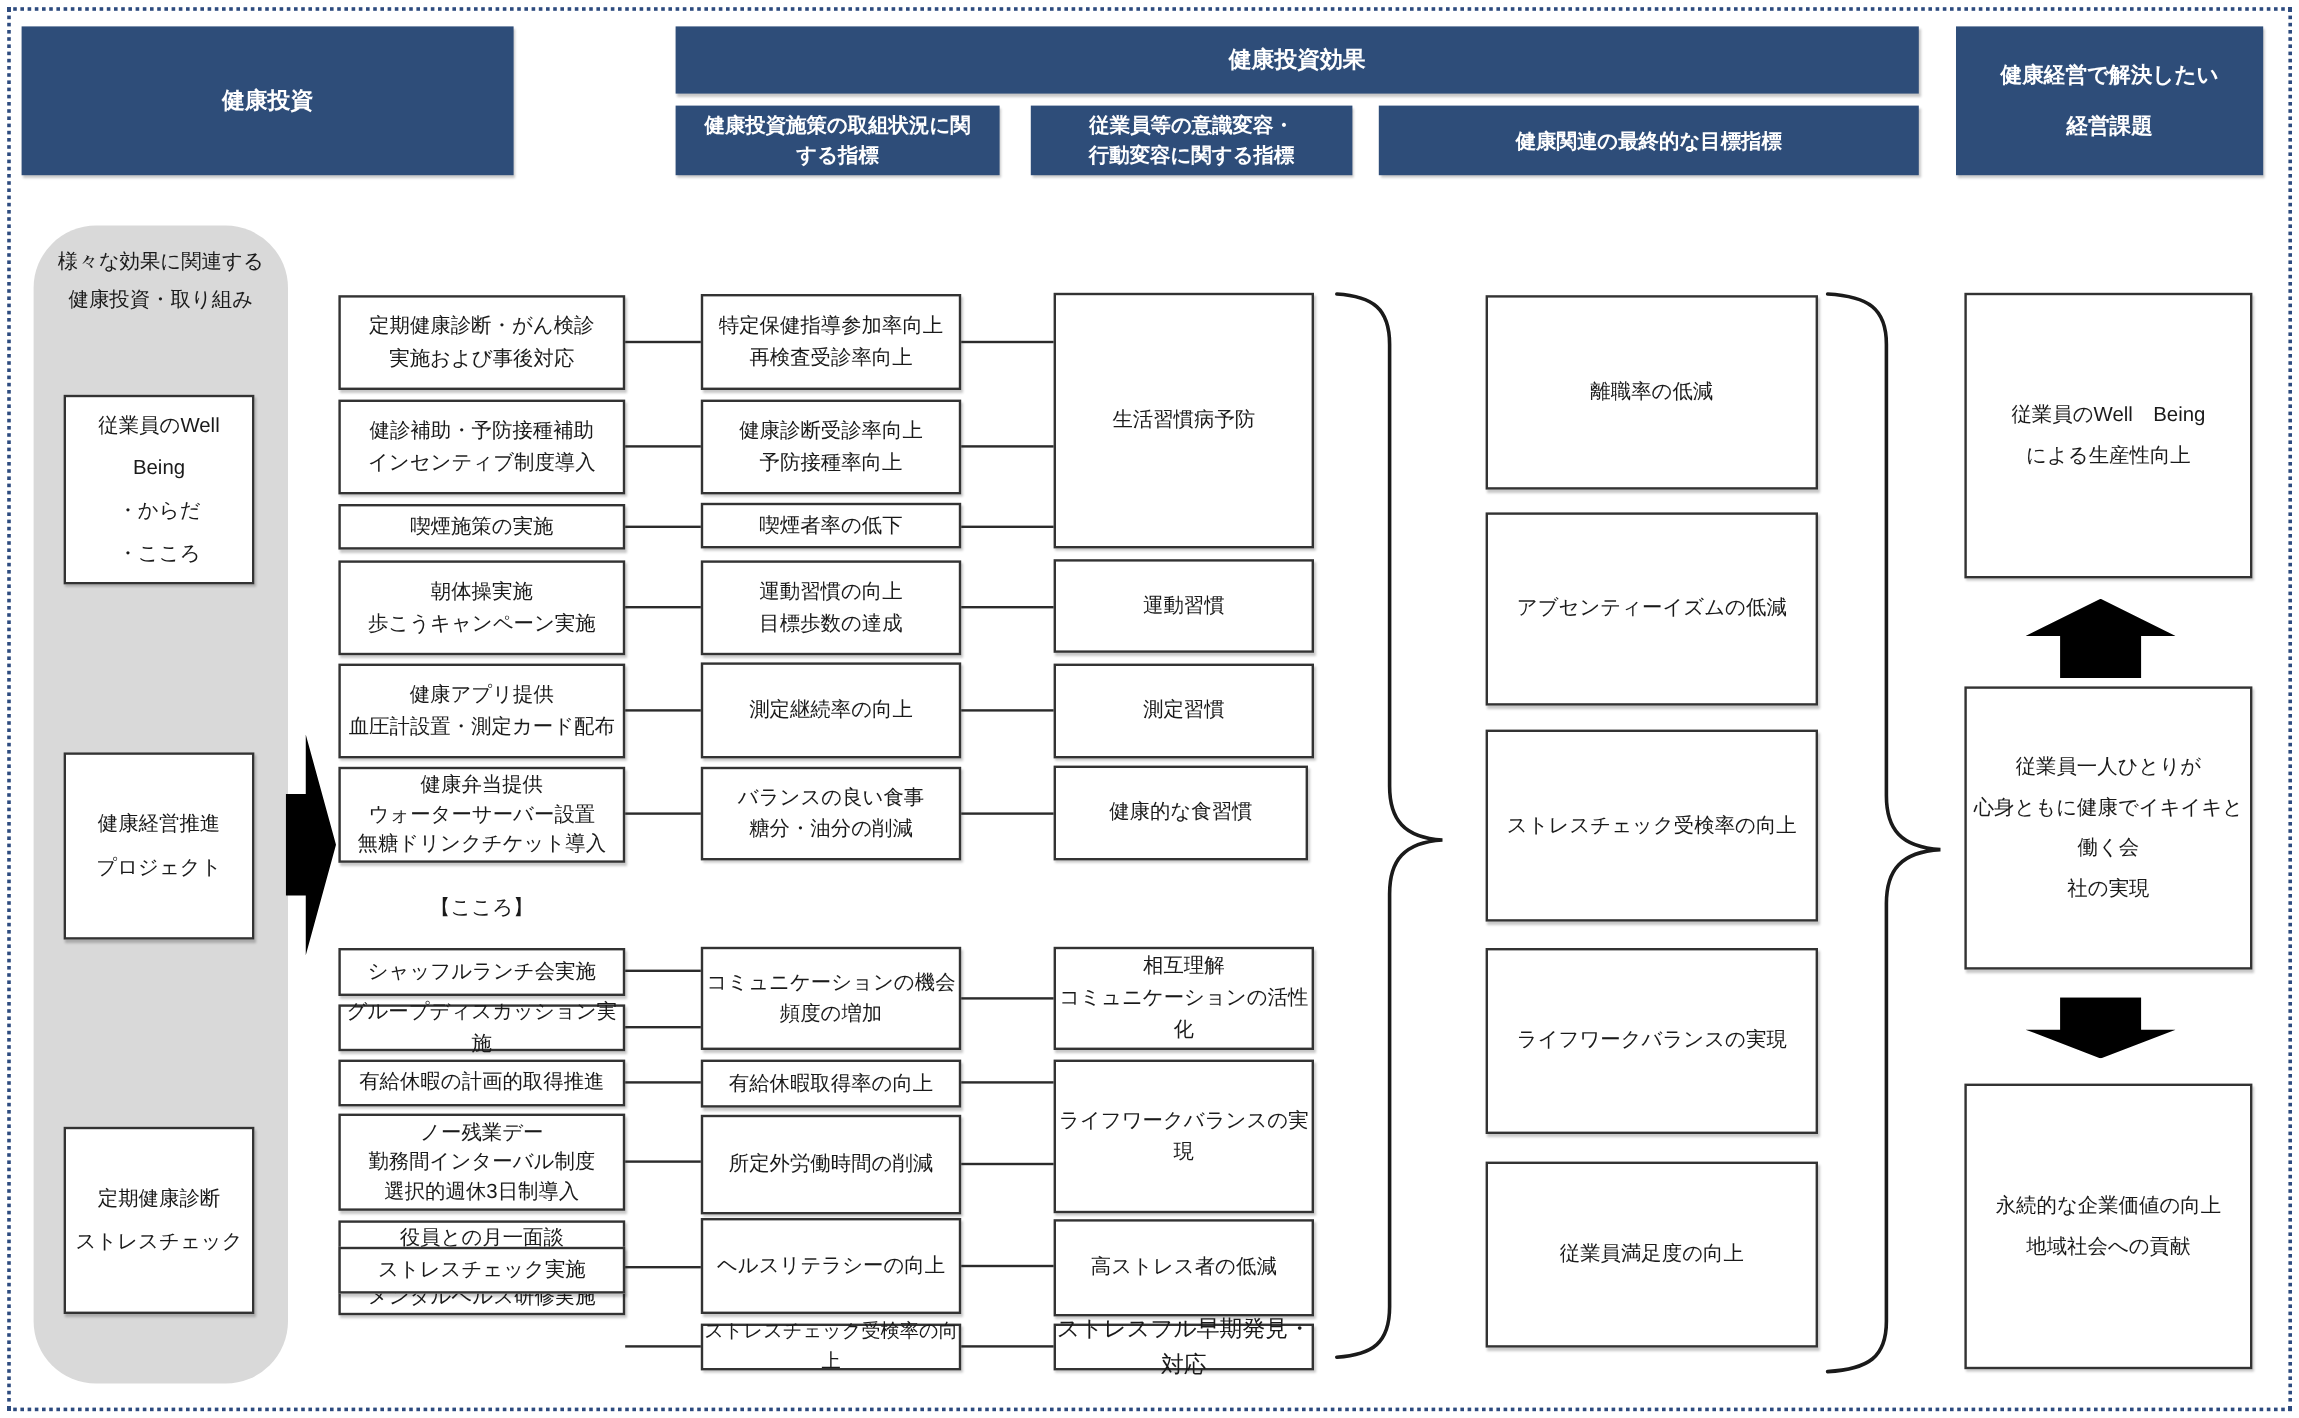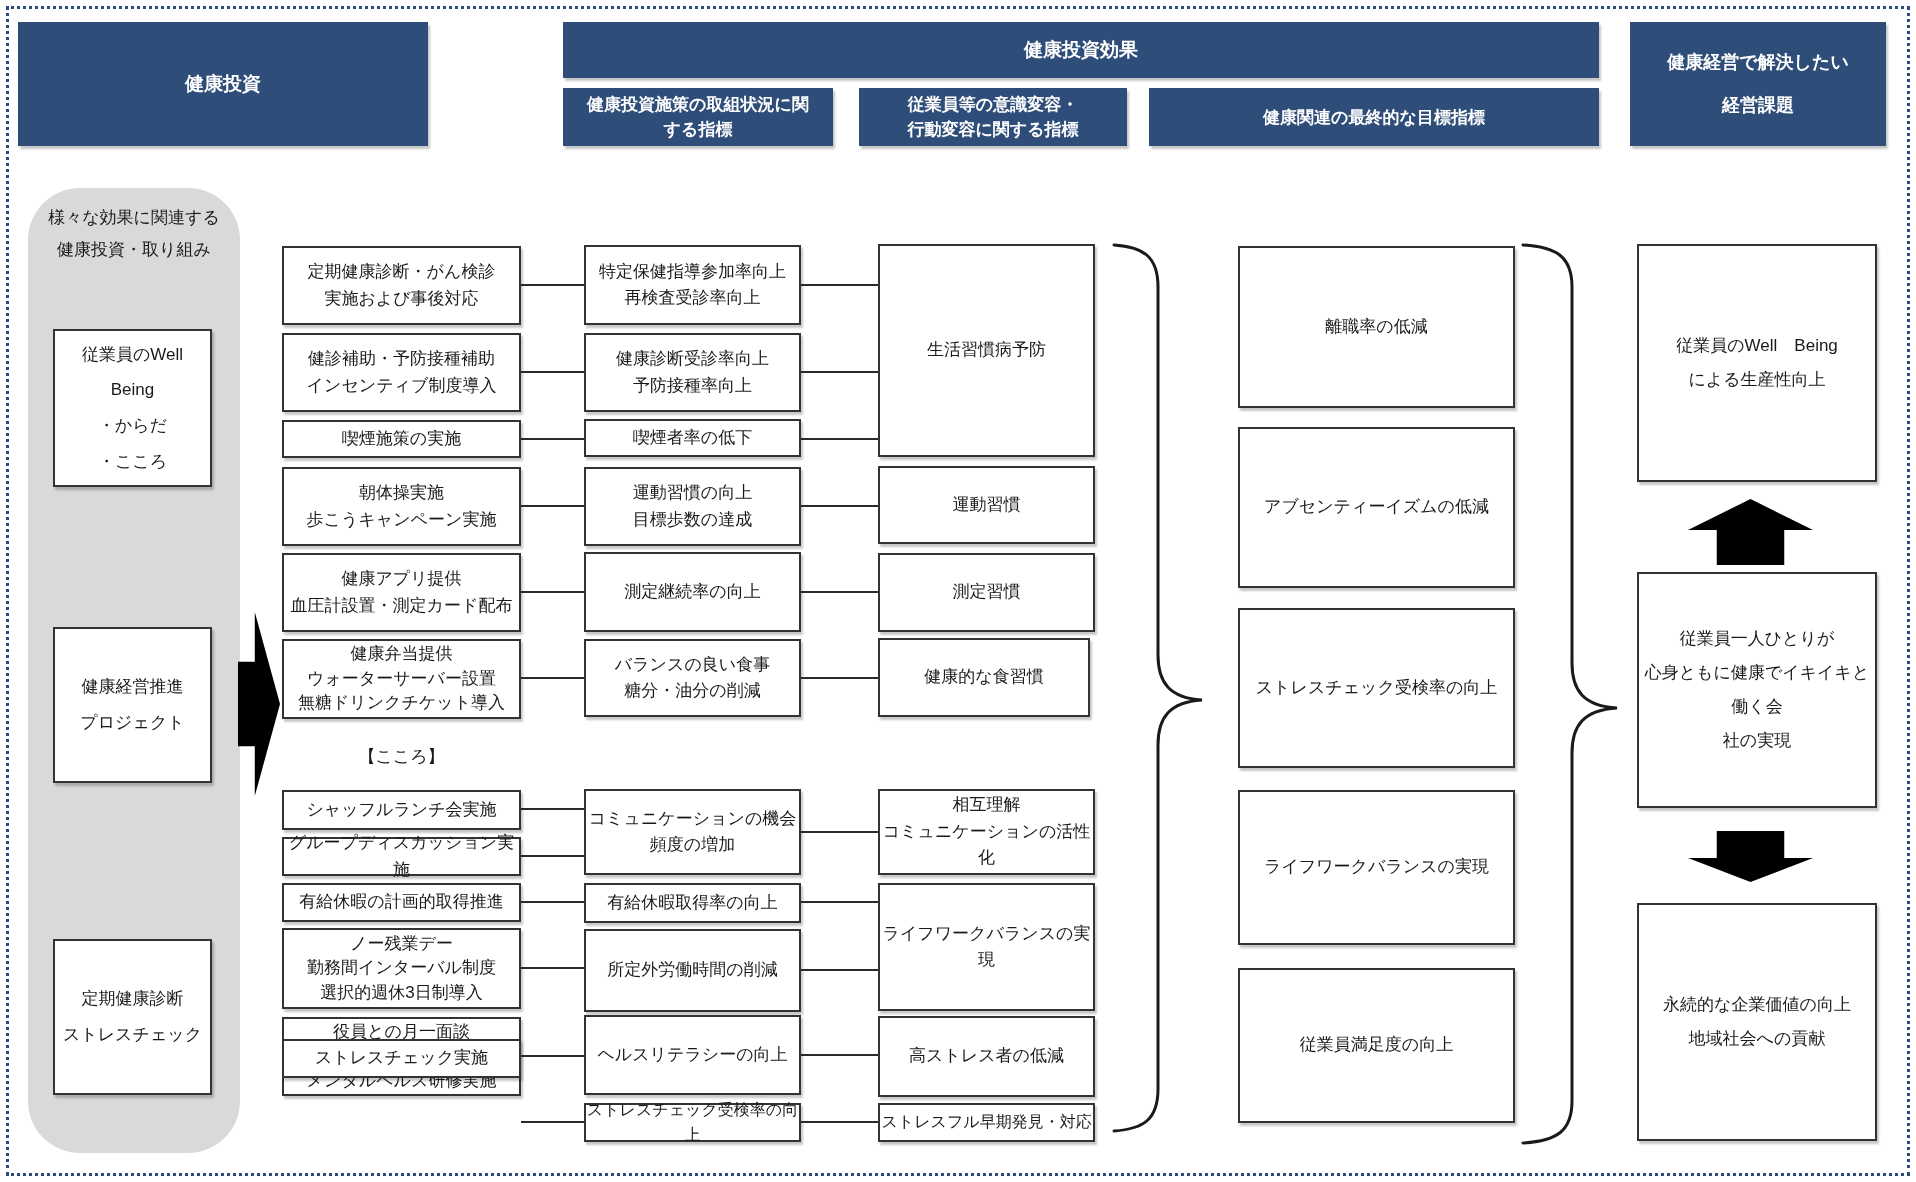--- a/index.html
+++ b/index.html
@@ -115,21 +115,21 @@
   <div class="box" style="left:584px;top:1103px;width:217px;height:39px;font-size:16px;">ストレスチェック受検率の向上</div>
 
   <div class="box" style="left:878px;top:244px;width:217px;height:213px;">生活習慣病予防</div>
   <div class="box" style="left:878px;top:466px;width:217px;height:78px;">運動習慣</div>
   <div class="box" style="left:878px;top:553px;width:217px;height:79px;">測定習慣</div>
   <div class="box" style="left:878px;top:638px;width:212px;height:79px;">健康的な食習慣</div>
   <div class="box" style="left:878px;top:789px;width:217px;height:86px;">相互理解
 コミュニケーションの活性化</div>
   <div class="box" style="left:878px;top:883px;width:217px;height:128px;">ライフワークバランスの実現</div>
   <div class="box" style="left:878px;top:1016px;width:217px;height:81px;">高ストレス者の低減</div>
-  <div class="box" style="left:878px;top:1103px;width:217px;height:39px;font-size:16px;">ストレスフル早期発見・対応</div>
+  <div class="box" style="left:878px;top:1103px;width:217px;height:39px;font-size:19px;">ストレスフル早期発見・対応</div>
 
   <svg class="brace" style="left:1112px;top:243px;" width="92" height="890" viewBox="0 0 92 890">
     <path d="M 2 2 C 32 4, 46 14, 46 44 L 46 412 C 46 440, 58 455, 90 457 C 58 459, 46 474, 46 502 L 46 846 C 46 876, 32 886, 2 888" fill="none" stroke="#1a1a1a" stroke-width="3" stroke-linecap="round"></path>
   </svg>
 
   <div class="box" style="left:1238px;top:246px;width:277px;height:162px;">離職率の低減</div>
   <div class="box" style="left:1238px;top:427px;width:277px;height:161px;">アブセンティーイズムの低減</div>
   <div class="box" style="left:1238px;top:608px;width:277px;height:160px;">ストレスチェック受検率の向上</div>
   <div class="box" style="left:1238px;top:790px;width:277px;height:155px;">ライフワークバランスの実現</div>
   <div class="box" style="left:1238px;top:968px;width:277px;height:155px;">従業員満足度の向上</div>

